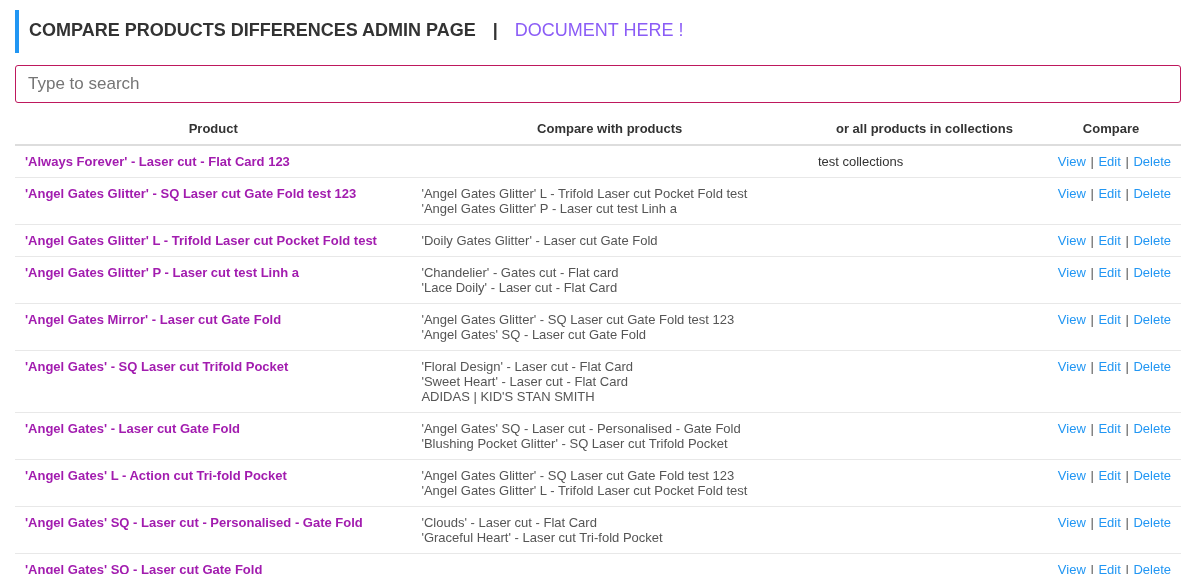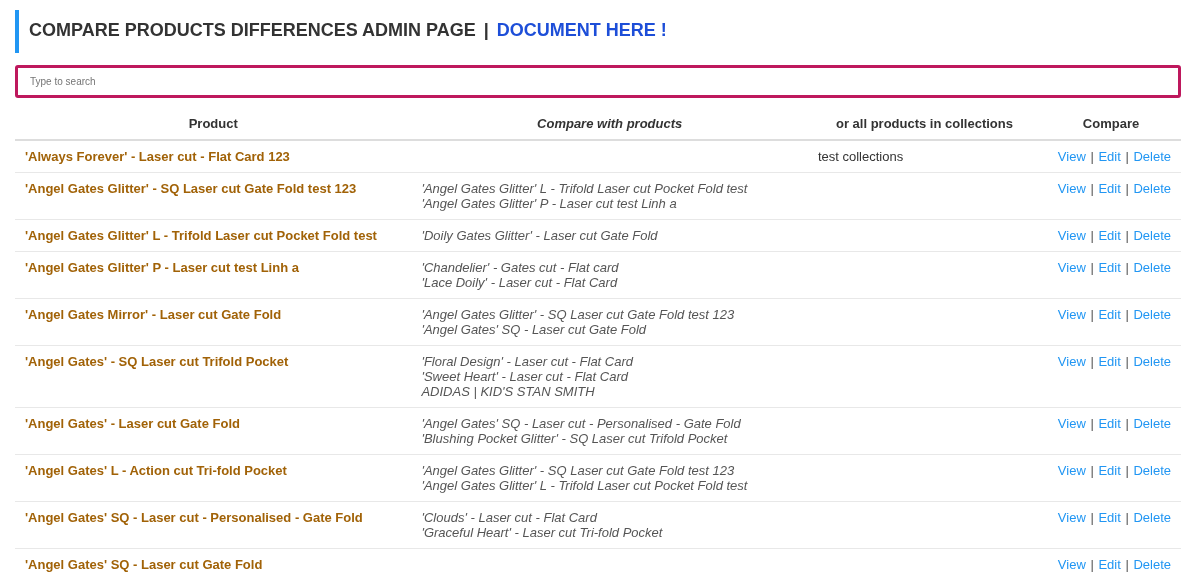--- a/index.html
+++ b/index.html
@@ -1,52 +1,52 @@
 <!DOCTYPE html>
 <html><head>
   <meta charset="utf-8">
   <style>
     * { box-sizing: border-box; margin: 0; padding: 0; }
     body { font-family: Arial, sans-serif; font-size: 13px; color: #333; background: #fff; }
 
     .page-wrapper { padding: 10px 15px; }
 
-    .page-header { display: flex; padding: 10px 0 12px 12px; border-left: 4px solid #2196F3; padding-left: 10px; margin-bottom: 12px; }
+    .page-header { display: flex; padding: 10px 0 12px 12px; border-left: 4px solid #2196F3; padding-left: 10px; margin-bottom: 12px; gap: 9px; }
     .page-header-title { font-size: 18px; font-weight: bold; color: #333; }
     .page-header-sep { margin: 0 8px; color: #333; font-size: 18px; font-weight: bold; }
-    .page-header-link { font-size: 18px; font-weight: bold; color: #1d4ed8; text-decoration: none; }
+    .page-header-link { font-size: 18px; font-weight: normal; color: #8b5cf6; text-decoration: none; }
 
     .search-container { margin-bottom: 10px; }
     .search-input {
       width: 100%;
       padding: 8px 12px;
-      border: 3px solid #be185d;
+      border: 1px solid #be185d;
       border-radius: 3px;
-      font-size: 10px;
+      font-size: 17px;
       color: #404040;
     }
 
     .data-table { width: 100%; border-collapse: collapse; }
     .data-table thead tr { border-bottom: 2px solid #ddd; }
     .data-table thead th {
       text-align: center;
       padding: 8px 10px;
       font-weight: bold;
       font-size: 13px;
       color: #333;
     }
     .data-table tbody tr { border-bottom: 1px solid #e8e8e8; }
     .data-table tbody td { padding: 8px 10px; vertical-align: top; font-size: 13px; }
 
     .col-product { width: 34%; }
-    .col-compare { width: 34%; font-style: italic; }
+    .col-compare { width: 34%; }
     .col-collections { width: 20%; margin-top: 8px; }
     .col-action { width: 12%; text-align: right; }
 
-    .product-name { font-weight: bold; color: #a16207; }
+    .product-name { font-weight: bold; color: #a21caf; }
     .compare-item { color: #555; display: block; }
 
     .action-links { white-space: nowrap; color: #555; }
     .action-link { color: #2196F3; text-decoration: none; font-size: 13px; }
     .action-sep { color: #555; margin: 0 1px; }
   </style>
 </head>
 <body>
 
 <div class="page-wrapper">

